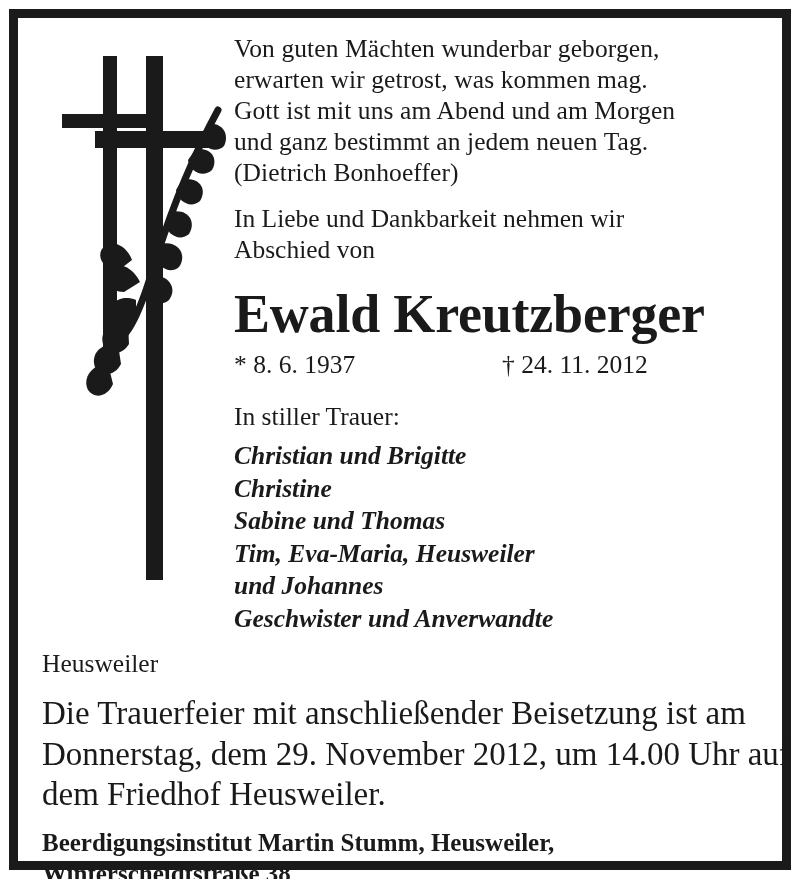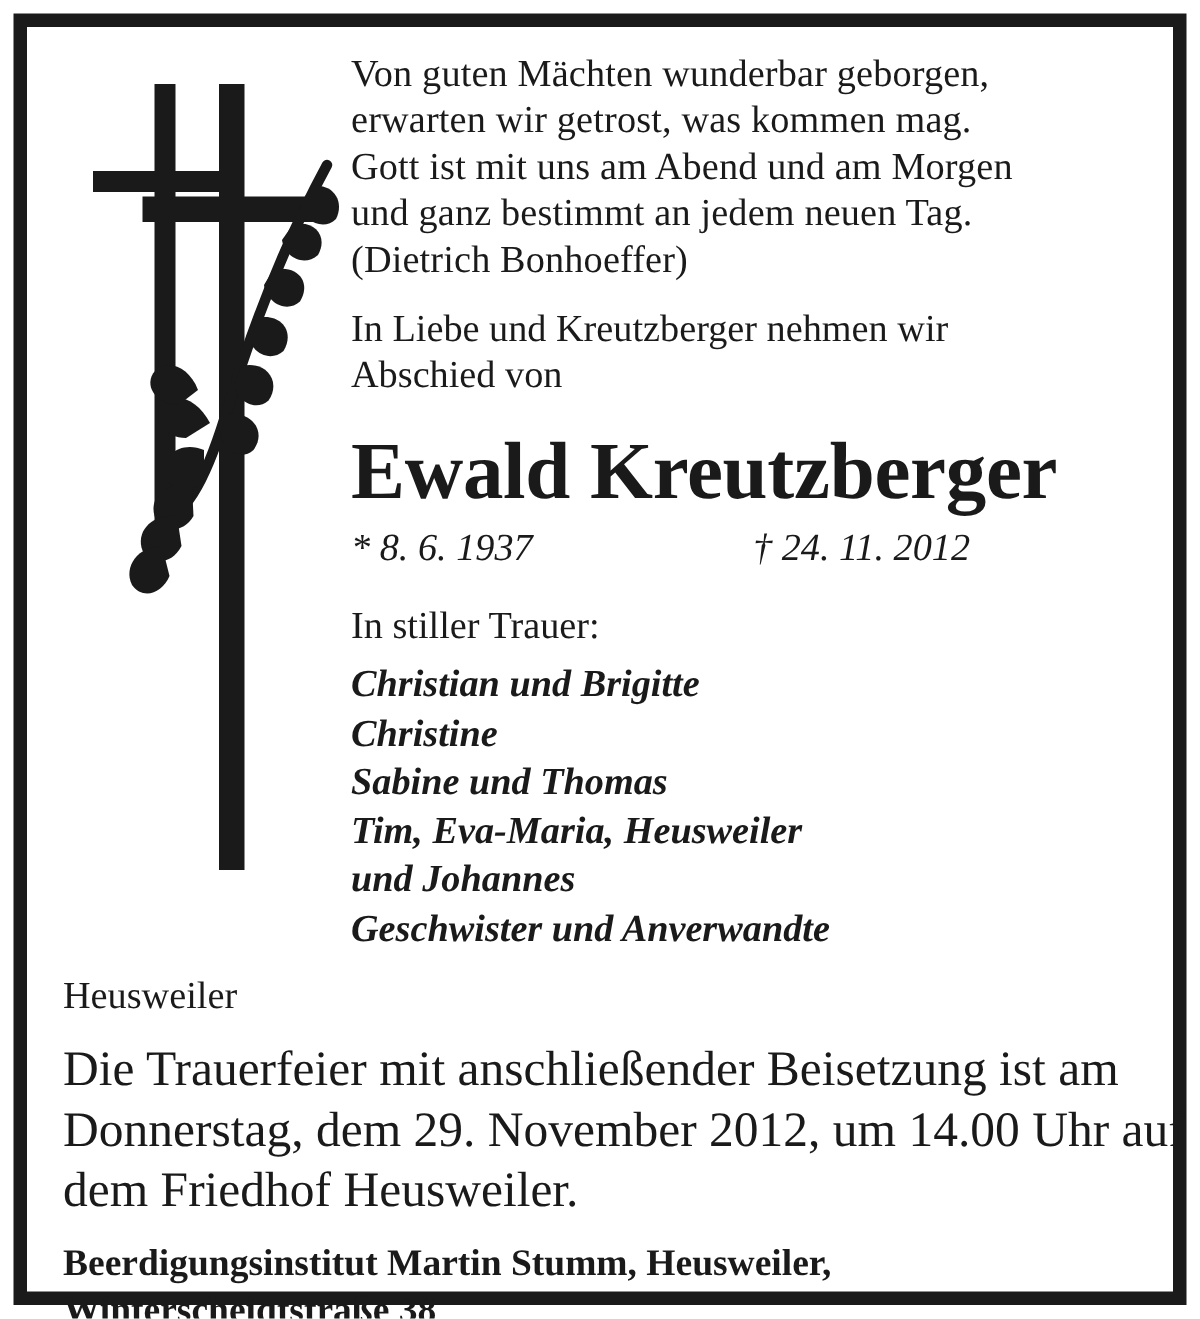--- a/index.html
+++ b/index.html
@@ -74,21 +74,20 @@
     letter-spacing: -0.2px;
     margin-top: 20px;
     line-height: 1.05;
     white-space: nowrap;
   }
   .dates {
     font-size: 25.5px;
     margin-top: 8px;
     display: flex;
     flex-direction: row;
-    font-style: italic;
   }
   .dates .birth {
     width: 268px;
     flex: 0 0 268px;
     white-space: nowrap;
   }
   .dates .death {
     white-space: nowrap;
   }
   .mourning-label {
@@ -173,21 +172,21 @@
 
           <div class="poem">
             <div>Von guten Mächten wunderbar geborgen,</div>
             <div>erwarten wir getrost, was kommen mag.</div>
             <div>Gott ist mit uns am Abend und am Morgen</div>
             <div>und ganz bestimmt an jedem neuen Tag.</div>
             <div>(Dietrich Bonhoeffer)</div>
           </div>
 
           <div class="farewell">
-            <div>In Liebe und Kreutzberger nehmen wir</div>
+            <div>In Liebe und Dankbarkeit nehmen wir</div>
             <div>Abschied von</div>
           </div>
 
           <div class="name">Ewald Kreutzberger</div>
 
           <div class="dates">
             <span class="birth">* 8. 6. 1937</span>
             <span class="death">† 24. 11. 2012</span>
           </div>
 

